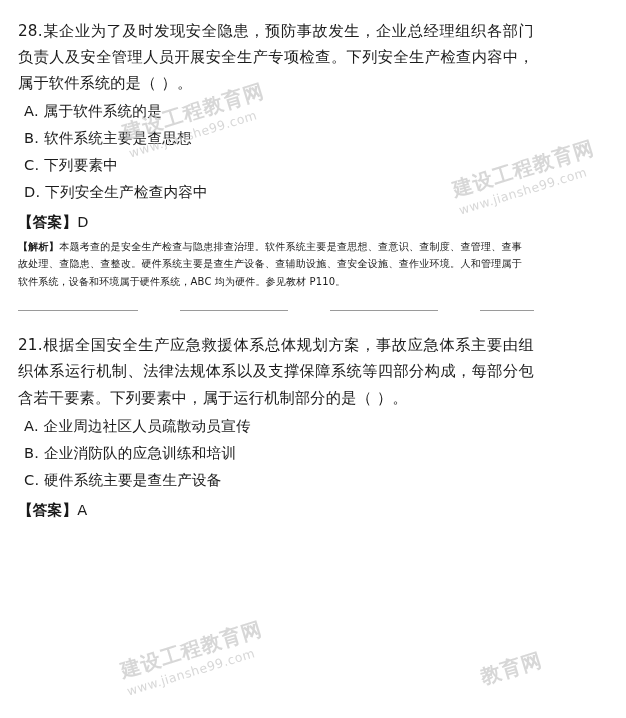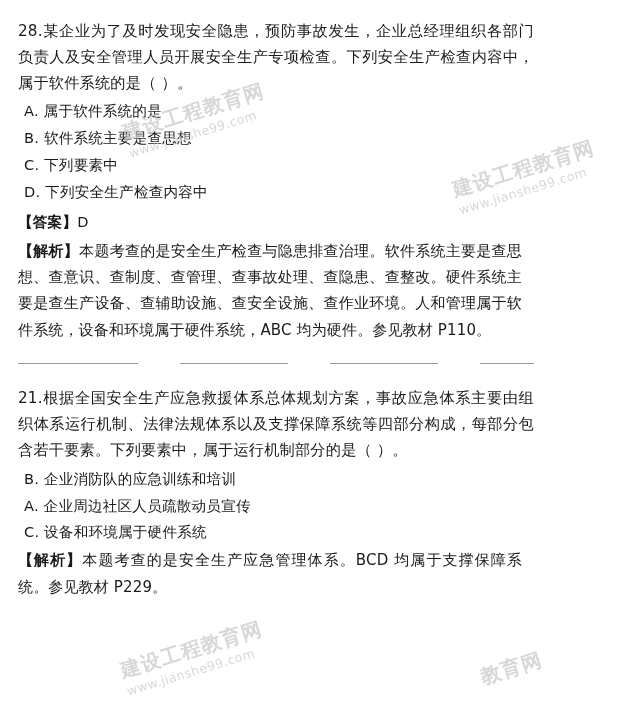--- a/index.html
+++ b/index.html
@@ -48,21 +48,21 @@
   .answer-row {
     font-size: 14.6px;
     line-height: 1.8;
     margin: 4px 0 2px 0;
     letter-spacing: 0.2px;
   }
   .label-box {
     font-weight: bold;
   }
   .analysis {
-    font-size: 15px;
+    font-size: 10px;
     line-height: 1.76;
     text-align: justify;
     text-justify: inter-ideograph;
     margin: 2px 12px 0 0;
     letter-spacing: 0.15px;
   }
   .analysis .label-box {
     font-weight: bold;
   }
   .separator {
@@ -140,26 +140,26 @@
     <div class="separator">
       <div class="line"></div>
       <div class="gapbox g1"></div>
       <div class="gapbox g2"></div>
       <div class="gapbox g3"></div>
     </div>
 
     <div class="q-block">
       <p class="stem"><span>21.</span><span>根据全国安全生产应急救援体系总体规划方案，事故应急体系主要由组织体系运行机制、法律法规体系以及支撑保障系统等四部分构成，每部分包含若干要素。下列要素中，属于运行机制部分的是（    ）。</span></p>
 
+      <p class="option">A. 企业周边社区人员疏散动员宣传</p>
       <p class="option">B. 企业消防队的应急训练和培训</p>
-      <p class="option">A. 企业周边社区人员疏散动员宣传</p>
-      <p class="option">C. 设备和环境属于硬件系统</p>
+      <p class="option">C. 硬件系统主要是查生产设备</p>
 
+      <p class="answer-row"><span class="label-box">【答案】</span><span>A</span></p>
 
-      <p class="analysis"><span class="label-box">【解析】</span><span>本题考查的是安全生产应急管理体系。BCD 均属于支撑保障系统。参见教材 P229。</span></p>
     </div>
 
   </div>
 
   <div class="wm wm-a">
     <span class="big">建设工程教育网</span>
     <span class="small">www.jianshe99.com</span>
   </div>
   <div class="wm wm-b">
     <span class="big">建设工程教育网</span>

